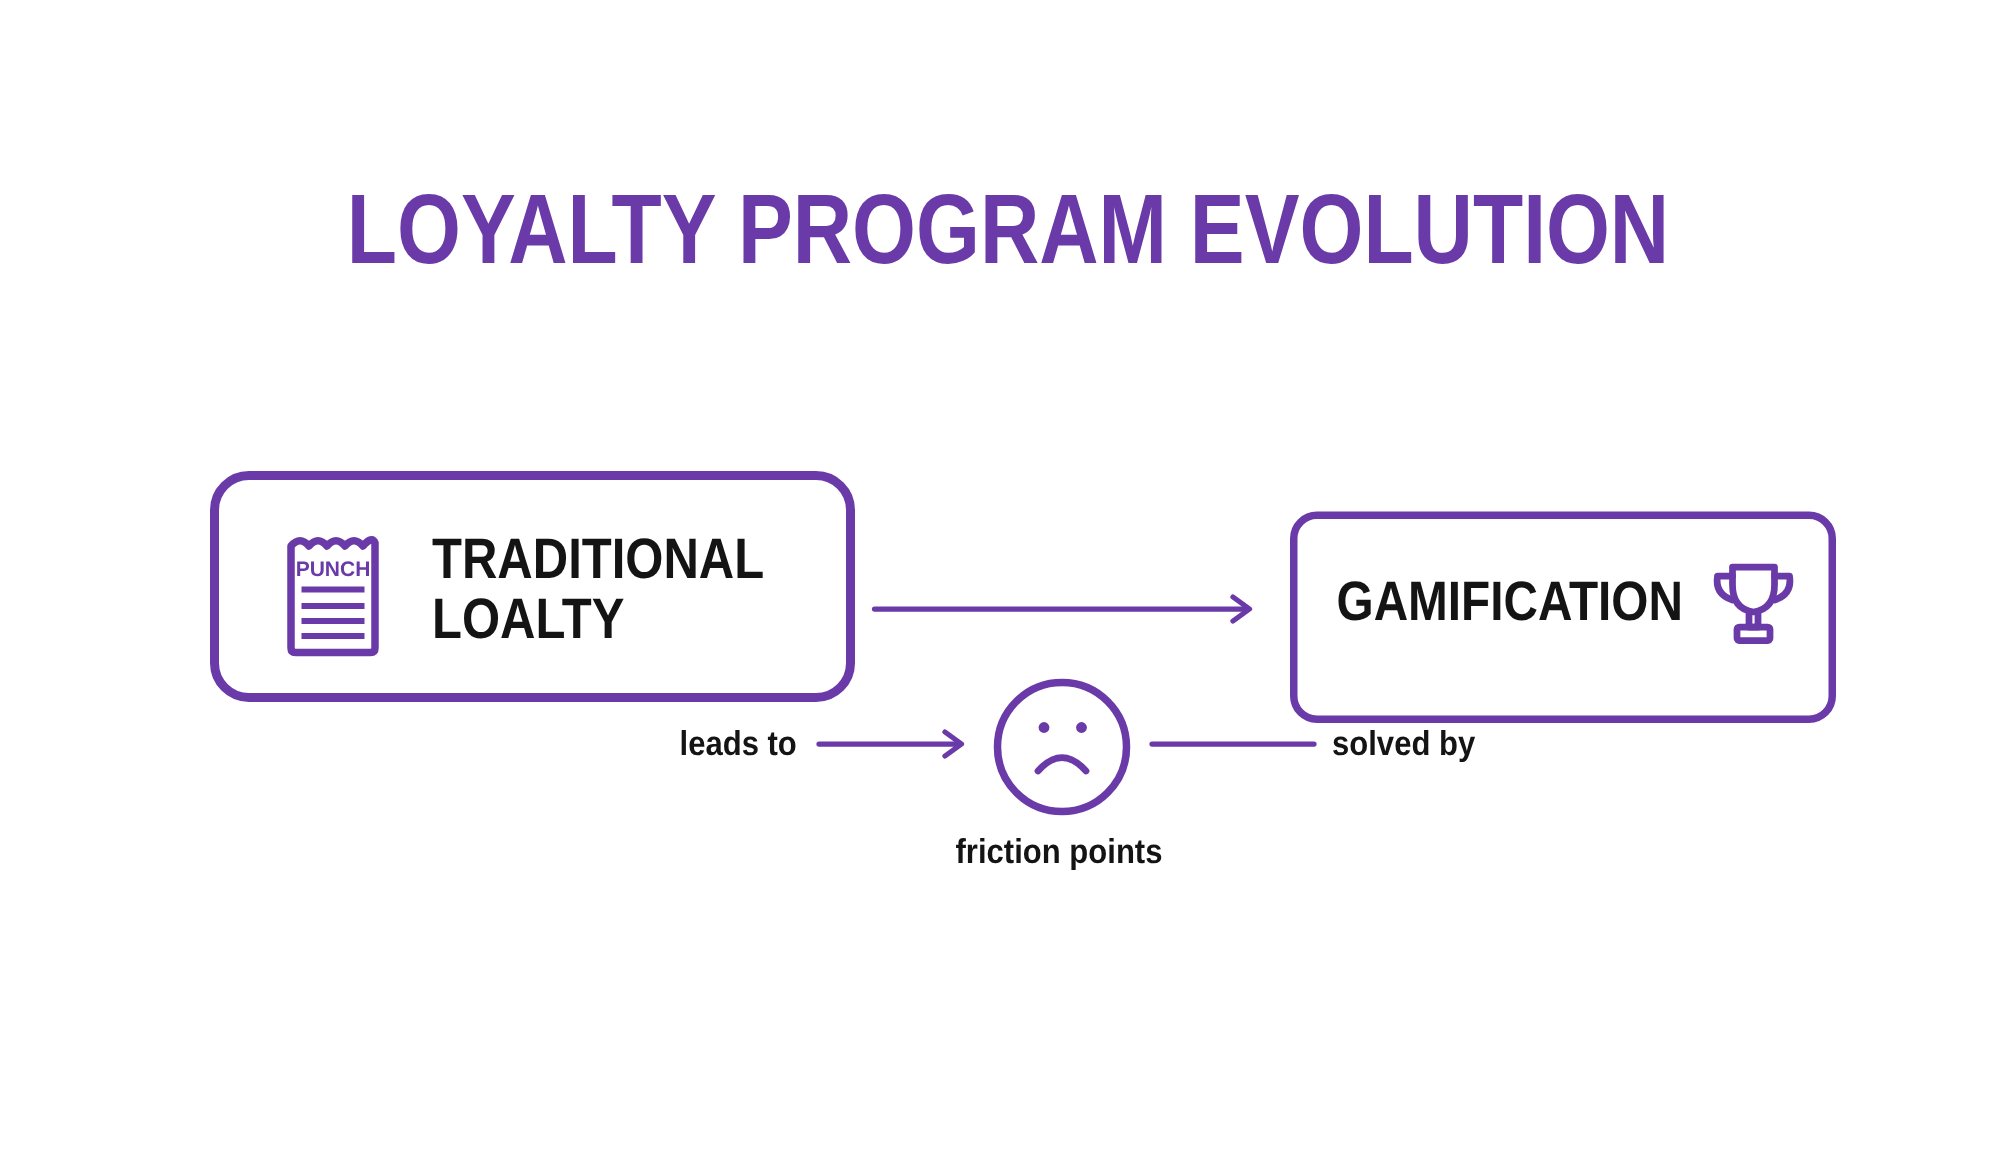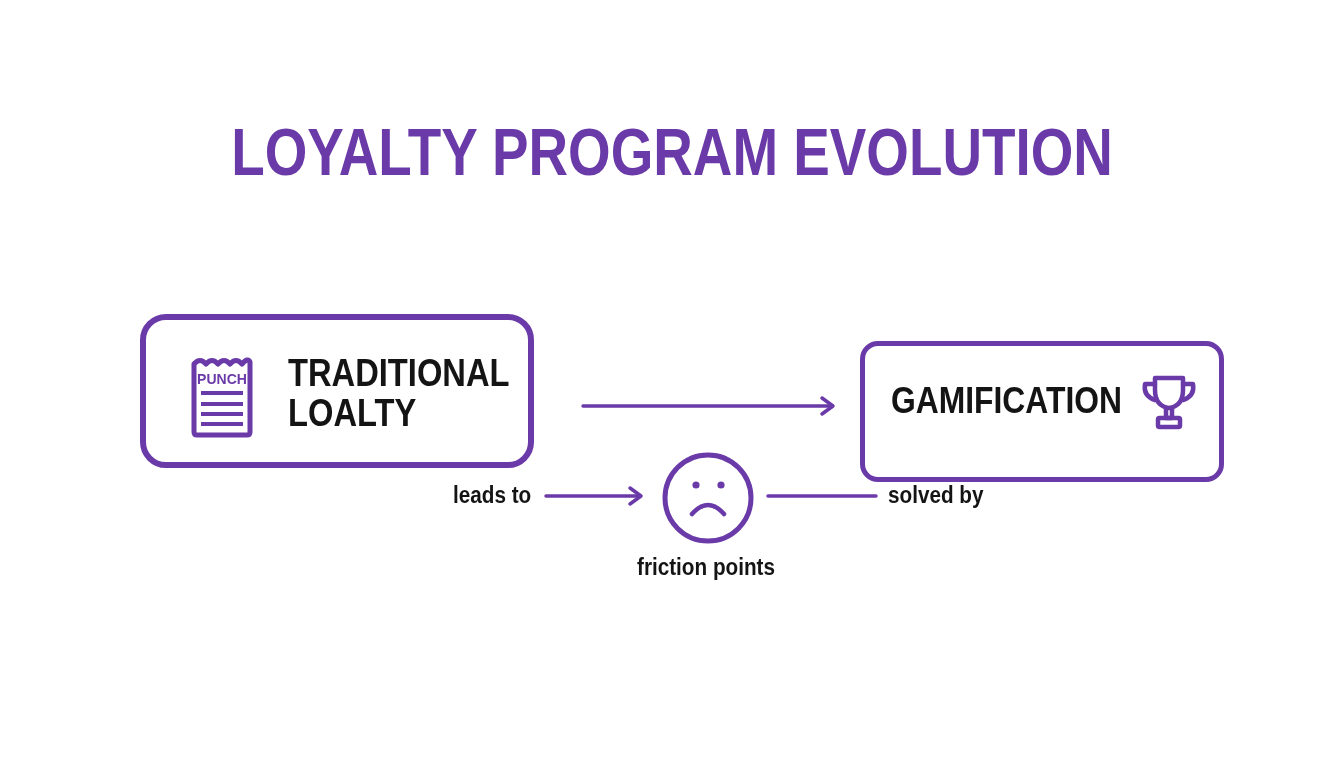--- a/index.html
+++ b/index.html
@@ -31,21 +31,21 @@
     .node {
       position: absolute;
       box-sizing: border-box;
       border: 6px solid #6a3aa8;
       border-radius: 26px;
       background: #ffffff;
     }
     .node-traditional {
       left: 140px;
       top: 314px;
-      width: 394px;
+      width: 430px;
       height: 154px;
     }
     .node-gamification {
       left: 860px;
       top: 341px;
       width: 364px;
       height: 141px;
       border-width: 5px;
       border-radius: 18px;
     }

